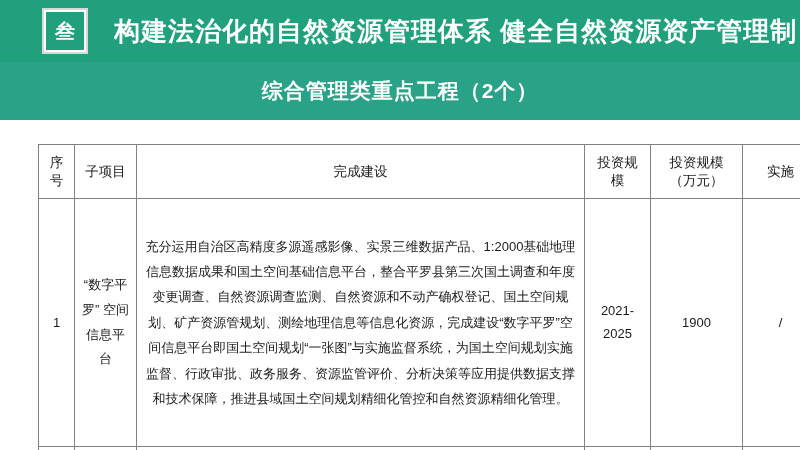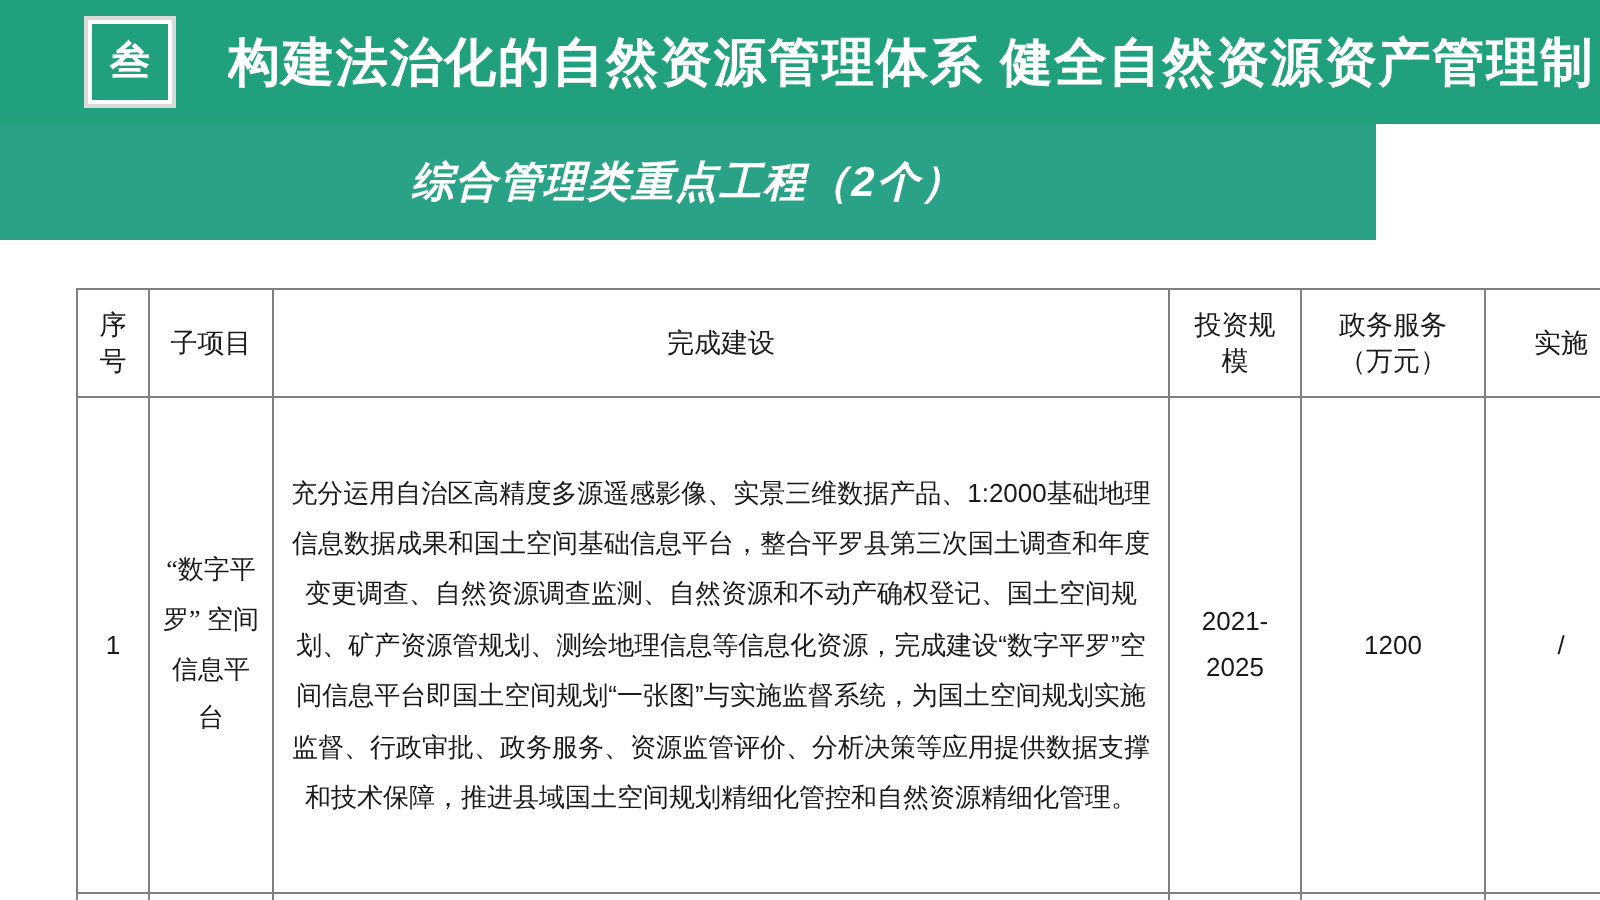--- a/index.html
+++ b/index.html
@@ -62,27 +62,26 @@
     margin-left: 26px;
     white-space: nowrap;
     overflow: hidden;
     text-align: center;
   }
   
   .subtitle-band {
     position: absolute;
     left: 0;
     top: 62px;
-    width: 688px;
+    width: 800px;
     height: 58px;
     background: #2aa287;
     display: flex;
     align-items: center;
     justify-content: center;
-    font-style: italic;
   }
   .subtitle-text {
     color: #ffffff;
     font-size: 21px;
     font-weight: bold;
     letter-spacing: 1px;
   }
   
   .table-wrap {
     position: absolute;
@@ -120,21 +119,20 @@
     text-align: left;
     line-height: 1.95;
     padding: 10px 12px;
     font-size: 13px;
     margin-left: 31px;
   }
   td.sub-cell {
     line-height: 1.9;
     font-size: 13px;
     padding: 4px 2px;
-    font-family: Liberation Serif, serif;
   }
   td.years-cell {
     line-height: 1.7;
     font-size: 13px;
     margin-top: 22px;
   }
   .row-tall { height: 248px; }
   .row-partial { height: 30px; }
 </style>
 </head>
@@ -162,31 +160,31 @@
         <col class="col-years">
         <col class="col-scale">
         <col class="col-impl">
       </colgroup>
       <thead>
         <tr>
           <th>序号</th>
           <th>子项目</th>
           <th>完成建设</th>
           <th>投资规模</th>
-          <th>政务服务（万元）</th>
+          <th>投资规模（万元）</th>
           <th>实施</th>
         </tr>
       </thead>
       <tbody>
         <tr class="row-tall">
           <td>1</td>
           <td class="sub-cell">“数字平罗” 空间信息平台</td>
           <td class="content-cell">充分运用自治区高精度多源遥感影像、实景三维数据产品、1:2000基础地理信息数据成果和国土空间基础信息平台，整合平罗县第三次国土调查和年度变更调查、自然资源调查监测、自然资源和不动产确权登记、国土空间规划、矿产资源管规划、测绘地理信息等信息化资源，完成建设“数字平罗”空间信息平台即国土空间规划“一张图”与实施监督系统，为国土空间规划实施监督、行政审批、政务服务、资源监管评价、分析决策等应用提供数据支撑和技术保障，推进县域国土空间规划精细化管控和自然资源精细化管理。</td>
           <td class="years-cell">2021-2025</td>
-          <td>1200</td>
+          <td>1900</td>
           <td>/</td>
         </tr>
         <tr class="row-partial">
           <td></td>
           <td></td>
           <td></td>
           <td></td>
           <td></td>
           <td></td>
         </tr>

